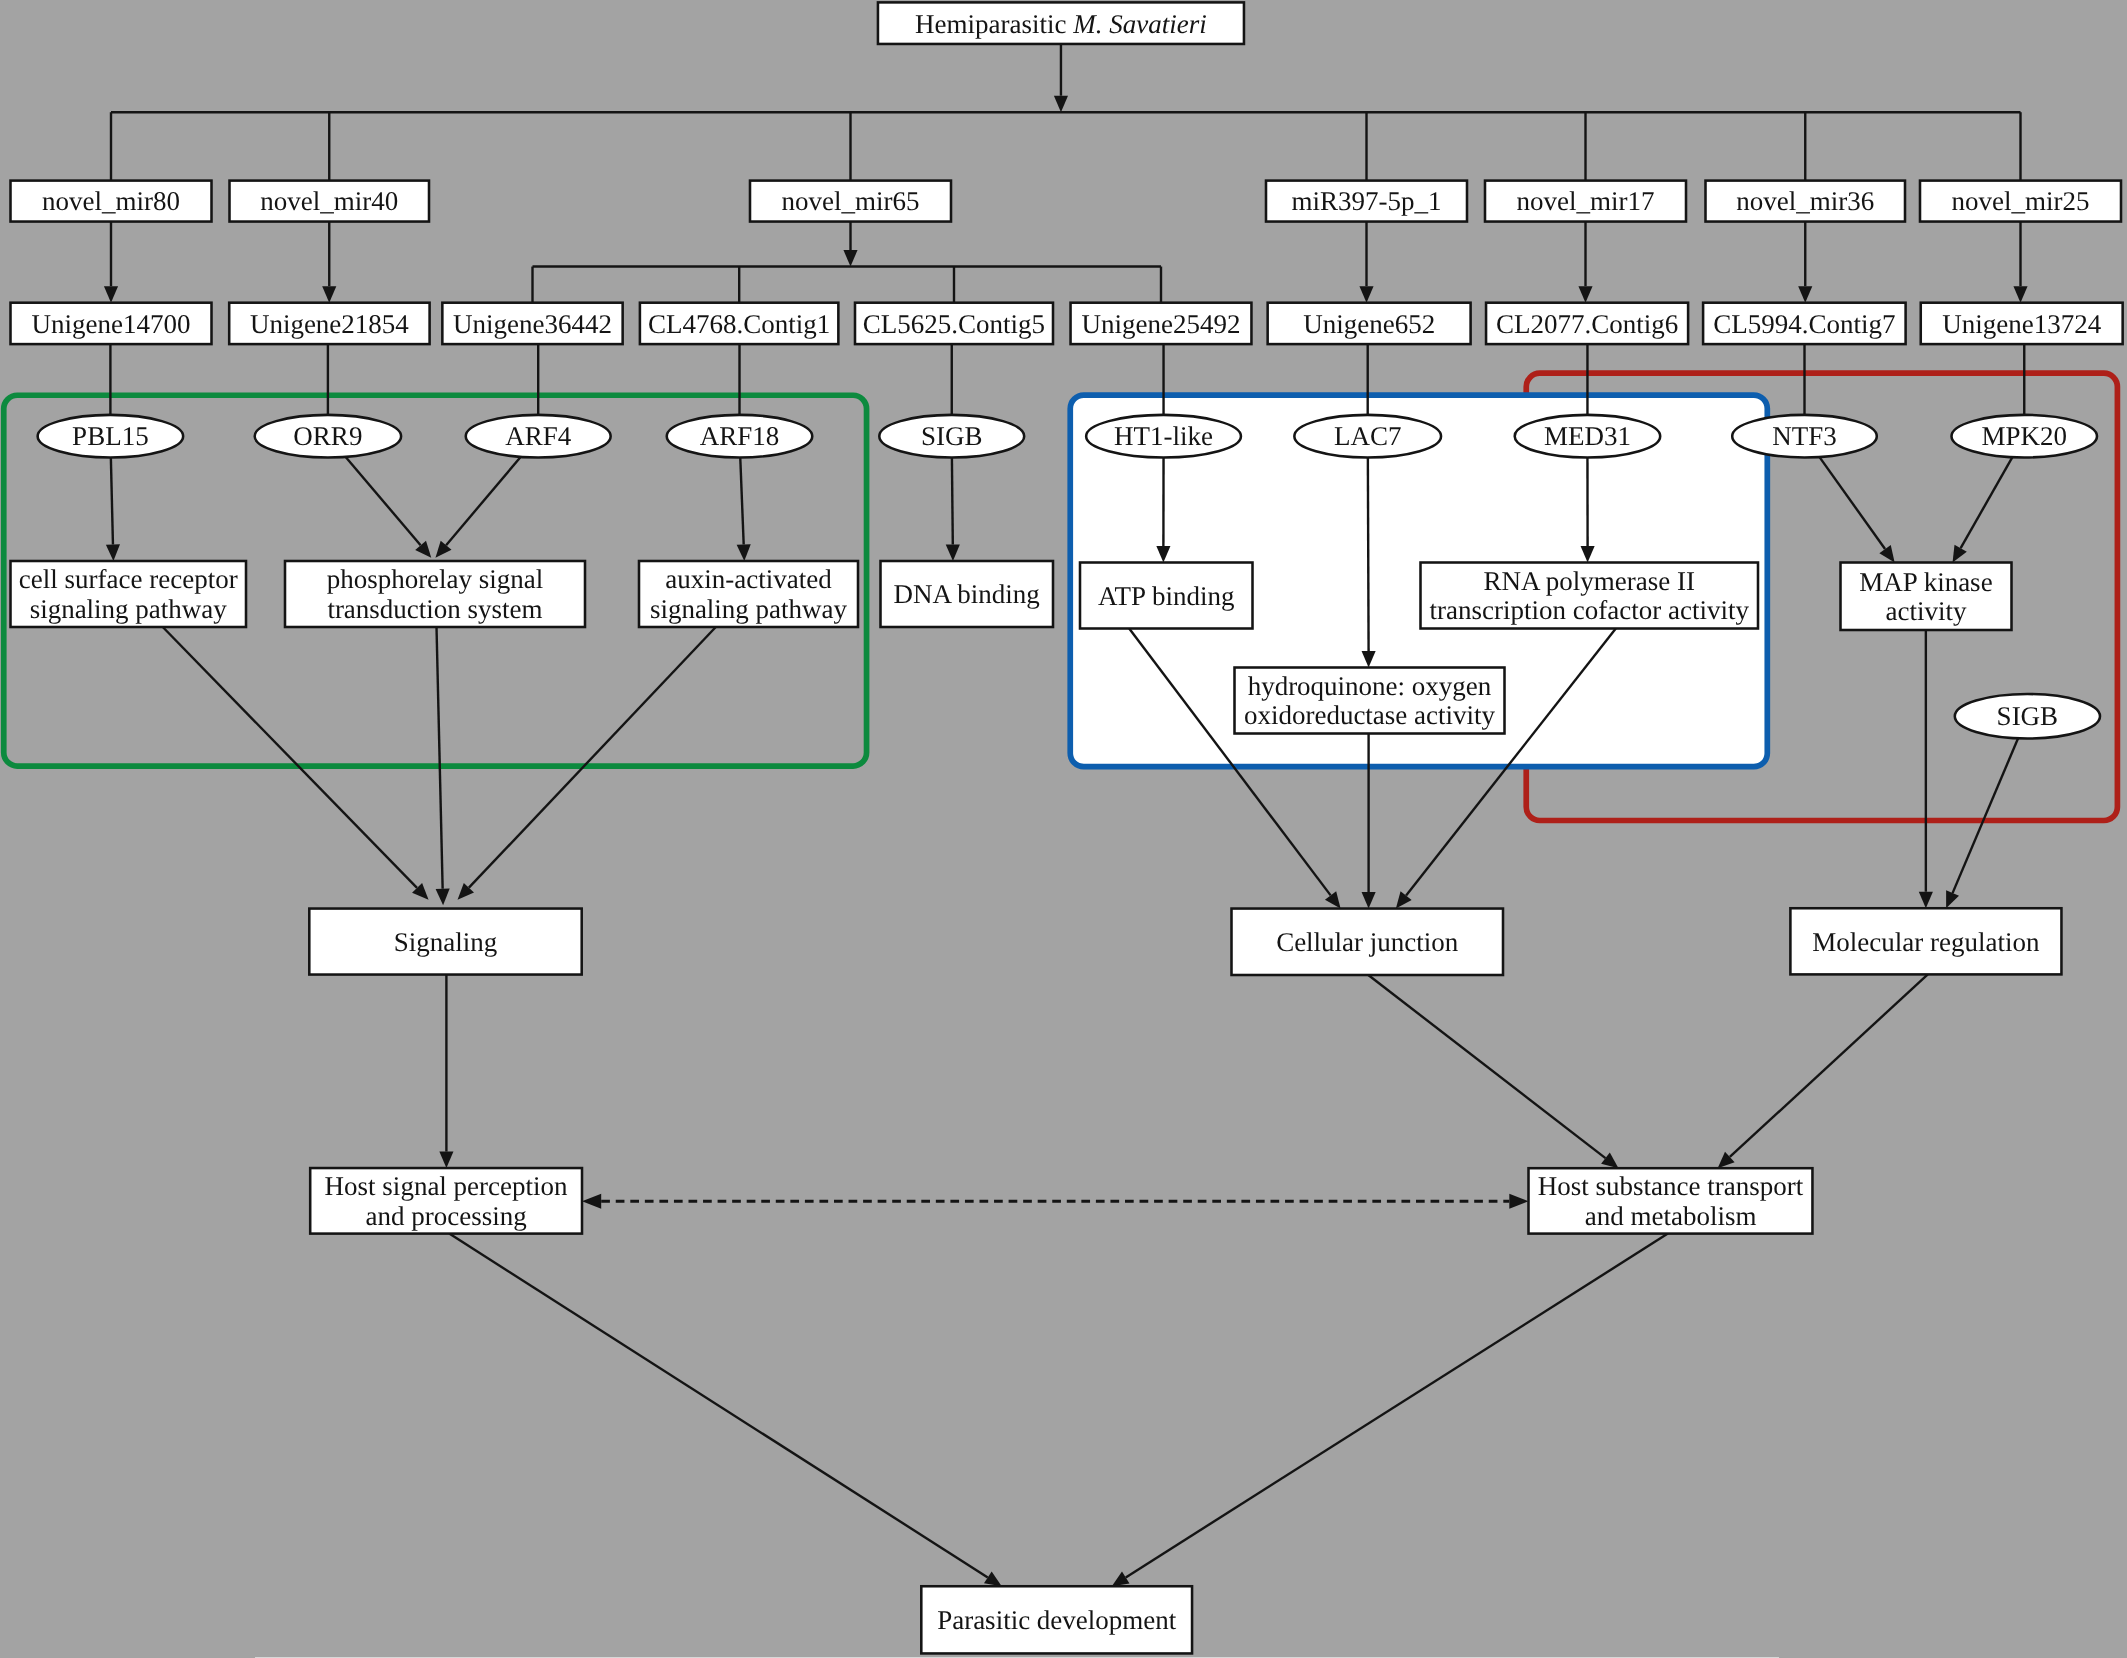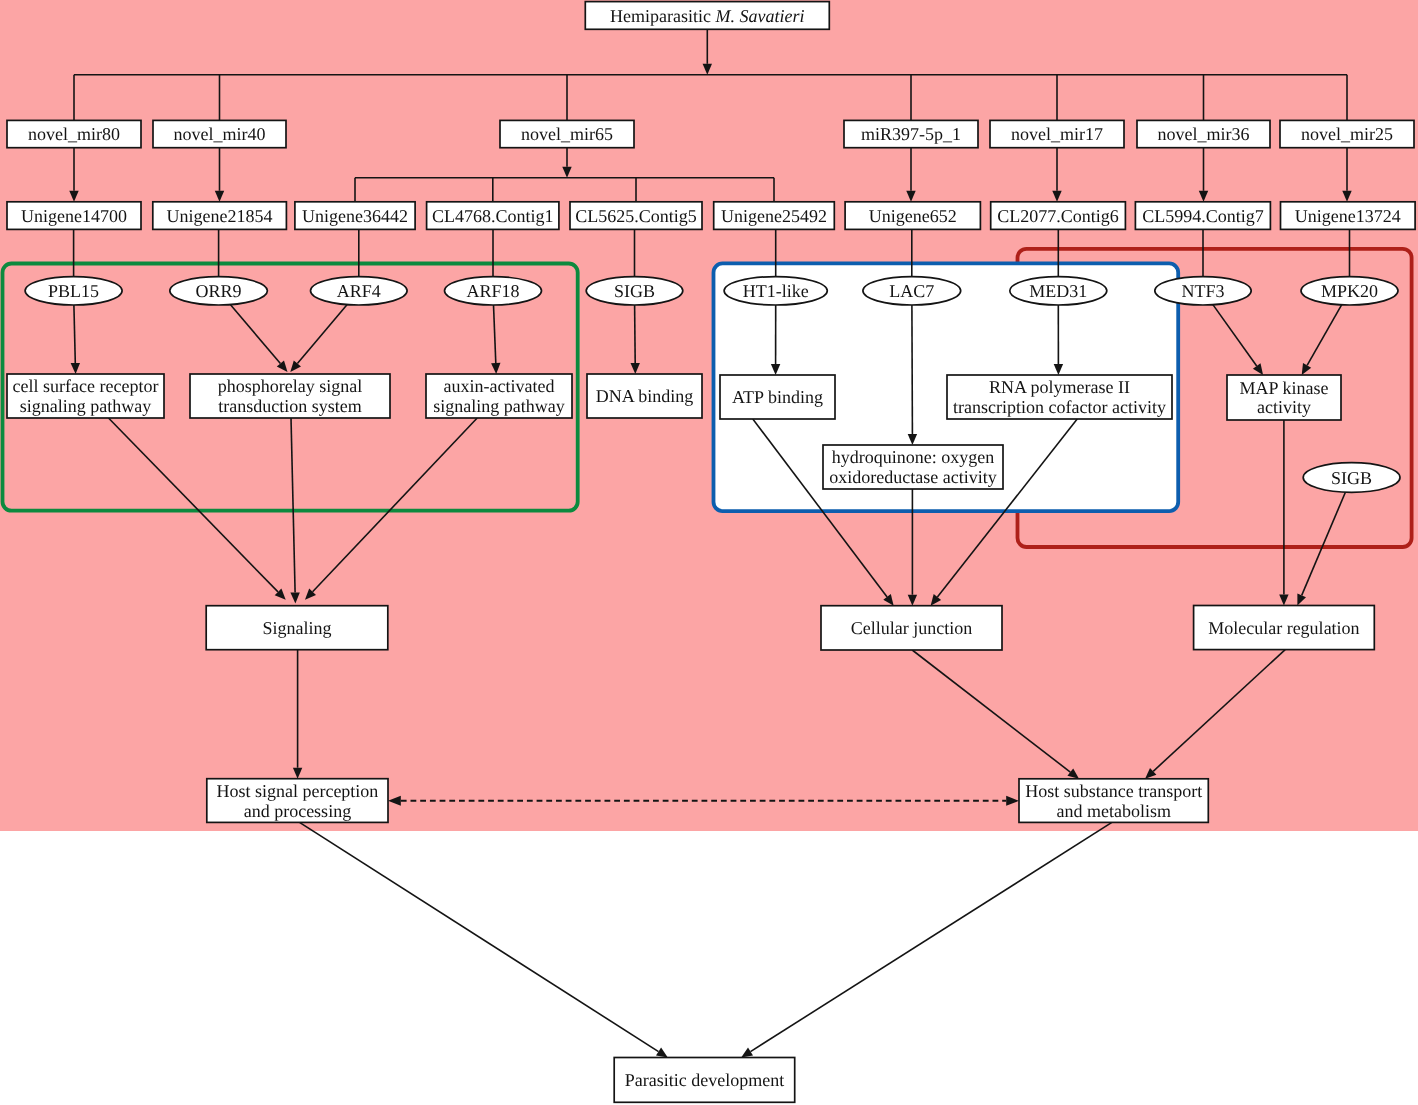--- a/index.html
+++ b/index.html
@@ -1,19 +1,19 @@
 <!DOCTYPE html>
 <html><head>
 <meta charset="utf-8">
 <title>Hemiparasitic M. Savatieri regulatory network</title>
 <style>
   html,body{margin:0;padding:0;background:#ffffff;}
   body{width:1418px;height:1105px;overflow:hidden;
        font-family:"Liberation Serif",serif;}
-  #stage{position:relative;width:1418px;height:831px;background:#fca5a5;text-decoration:underline;}
+  #stage{position:relative;width:1418px;height:1105px;background:#a3a3a3;text-decoration:underline;}
   svg{display:block;shape-rendering:geometricPrecision;}
   svg text{-webkit-font-smoothing:antialiased;text-rendering:geometricPrecision;}
   svg text{font-family:"Liberation Serif",serif;fill:#141414;}
 </style>
 </head>
 <body>
 
 <div id="stage">
 <svg id="diagram" width="1418" height="1105" viewBox="0 0 1418 1105">
 <rect x="1017.5" y="248.8" width="394.1" height="298.2" rx="9" ry="9" fill="none" stroke="#ae2019" stroke-width="3.8"></rect>

